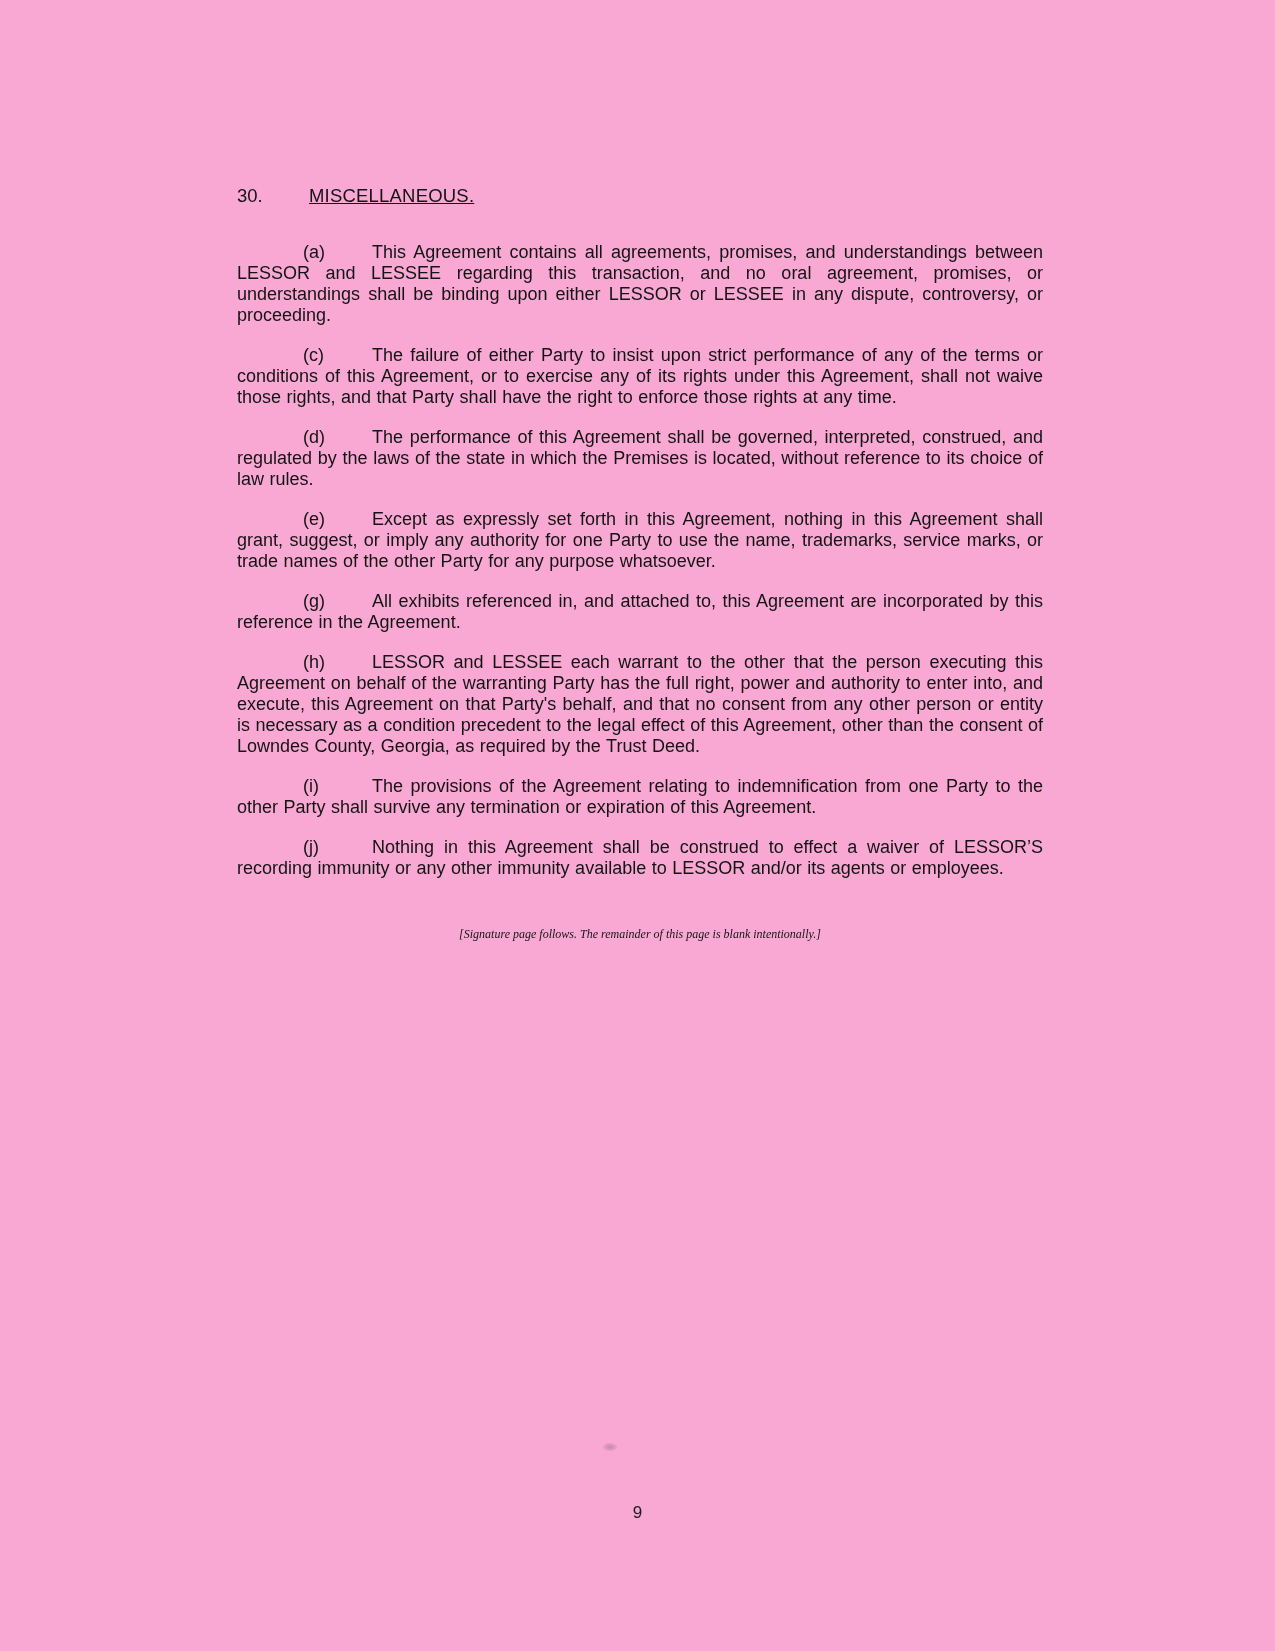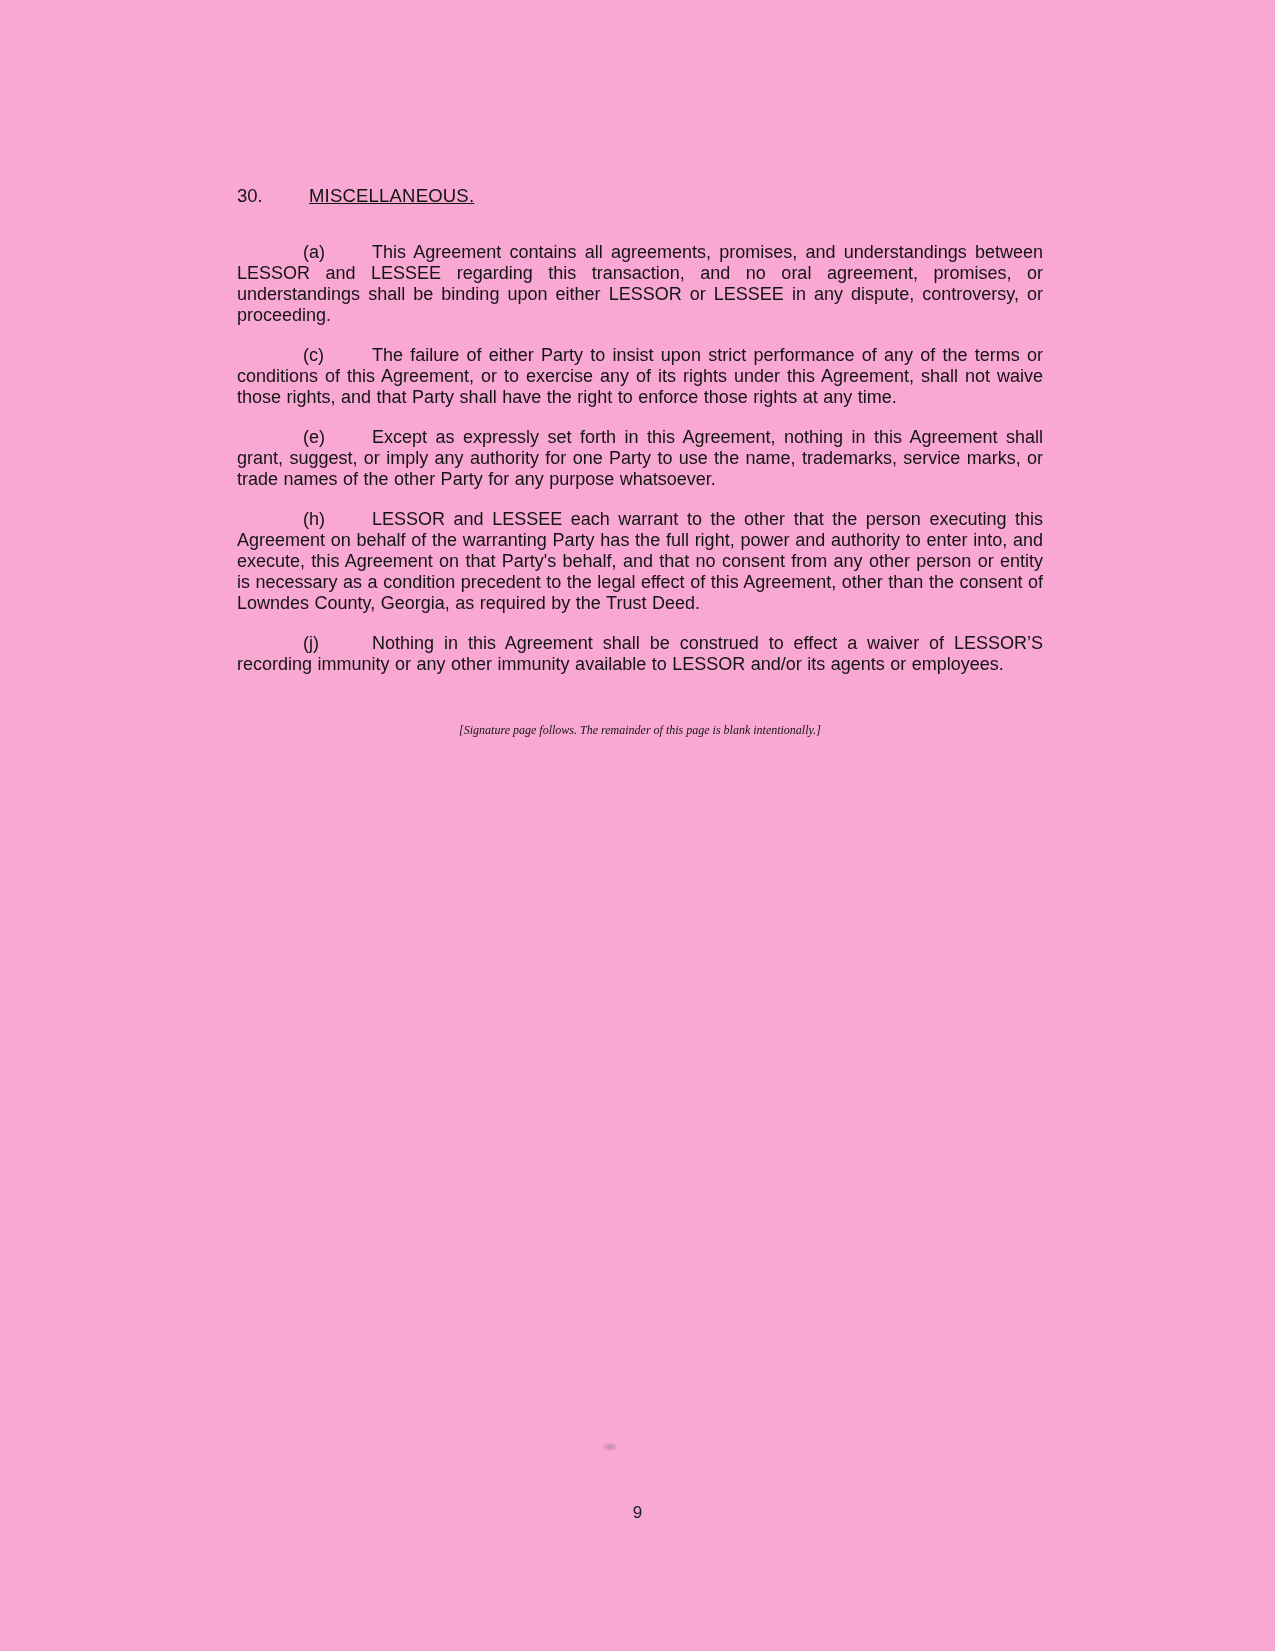--- a/index.html
+++ b/index.html
@@ -85,27 +85,30 @@
 
     <div class="heading">
       <span class="sec-num">30.</span><span class="sec-title">MISCELLANEOUS.</span>
     </div>
 
     <p class="clause"><span class="clause-label">(a)</span><span>This Agreement contains all agreements, promises, and understandings between LESSOR and LESSEE regarding this transaction, and no oral agreement, promises, or understandings shall be binding upon either LESSOR or LESSEE in any dispute, controversy, or proceeding.</span></p>
 
 
     <p class="clause"><span class="clause-label">(c)</span><span>The failure of either Party to insist upon strict performance of any of the terms or conditions of this Agreement, or to exercise any of its rights under this Agreement, shall not waive those rights, and that Party shall have the right to enforce those rights at any time.</span></p>
 
+    <p class="clause"><span class="clause-label">(d)</span><span>The performance of this Agreement shall be governed, interpreted, construed, and regulated by the laws of the state in which the Premises is located, without reference to its choice of law rules.</span></p>
 
     <p class="clause"><span class="clause-label">(e)</span><span>Except as expressly set forth in this Agreement, nothing in this Agreement shall grant, suggest, or imply any authority for one Party to use the name, trademarks, service marks, or trade names of the other Party for any purpose whatsoever.</span></p>
 
 
+    <p class="clause"><span class="clause-label">(g)</span><span>All exhibits referenced in, and attached to, this Agreement are incorporated by this reference in the Agreement.</span></p>
 
     <p class="clause"><span class="clause-label">(h)</span><span>LESSOR and LESSEE each warrant to the other that the person executing this Agreement on behalf of the warranting Party has the full right, power and authority to enter into, and execute, this Agreement on that Party's behalf, and that no consent from any other person or entity is necessary as a condition precedent to the legal effect of this Agreement, other than the consent of Lowndes County, Georgia, as required by the Trust Deed.</span></p>
 
+    <p class="clause"><span class="clause-label">(i)</span><span>The provisions of the Agreement relating to indemnification from one Party to the other Party shall survive any termination or expiration of this Agreement.</span></p>
 
     <p class="clause"><span class="clause-label">(j)</span><span>Nothing in this Agreement shall be construed to effect a waiver of LESSOR’S recording immunity or any other immunity available to LESSOR and/or its agents or employees.</span></p>
 
     <p class="notice">[Signature page follows. The remainder of this page is blank intentionally.]</p>
 
   </div>
 
   <div class="scan-artifact"></div>
 
   <div class="page-number">9</div>

